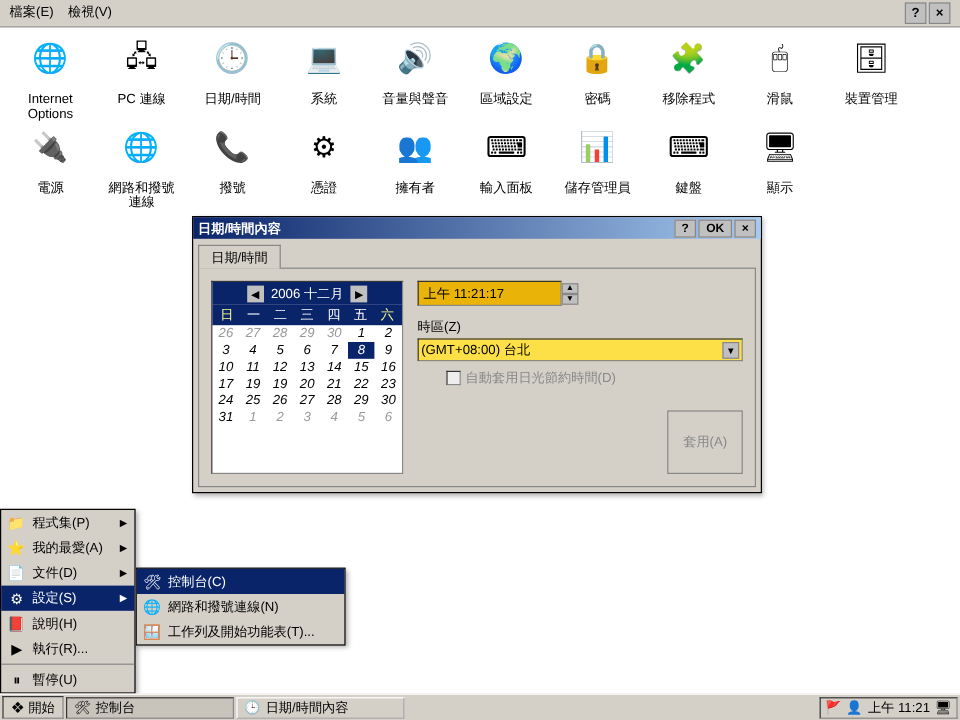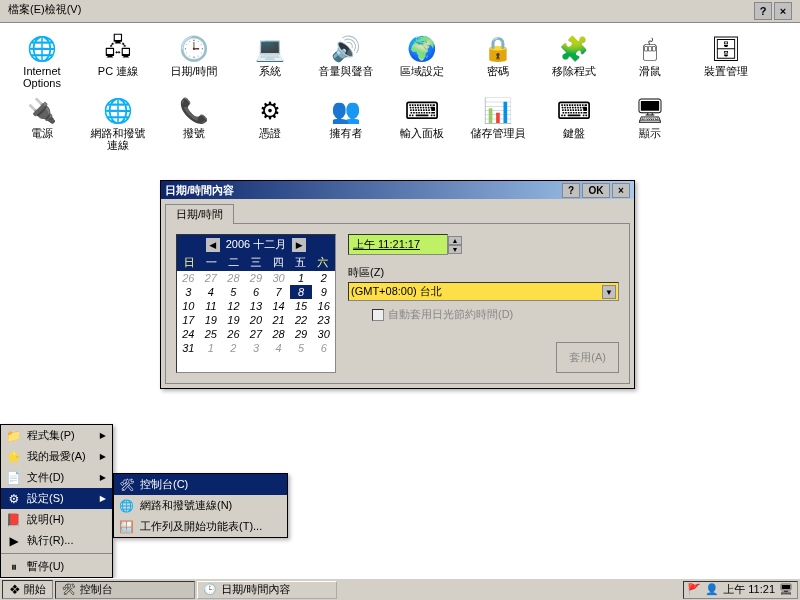--- a/index.html
+++ b/index.html
@@ -1,25 +1,25 @@
 <!DOCTYPE html>
 <html><head>
 <meta charset="utf-8">
 <style>
 * { margin: 0; padding: 0; box-sizing: border-box; font-family: "Microsoft JhengHei", Tahoma, sans-serif; font-size: 11px; }
 body { width: 800px; height: 600px; background: #fff; overflow: hidden; position: relative; }
-.menu-bar { display: flex; padding: 2px 8px; background: #d4d0c8; border-bottom: 1px solid #888; }
+.menu-bar { display: flex; gap: 12px; padding: 2px 8px; background: #d4d0c8; border-bottom: 1px solid #888; }
 .menu-bar span { cursor: default; }
 .title-btns { margin-left: auto; display: flex; }
 .title-btn { width: 18px; height: 18px; background: #c0c0c0; border: 1px solid #888; display: flex; align-items: center; justify-content: center; font-weight: bold; margin-left: 2px; }
 
 .icon-grid { padding: 10px 12px; display: flex; flex-wrap: wrap; gap: 6px 16px; background: #fff; }
 .icon-item { width: 60px; display: flex; flex-direction: column; align-items: center; text-align: center; cursor: pointer; }
 .icon-img { width: 32px; height: 32px; display: flex; align-items: center; justify-content: center; font-size: 24px; }
-.icon-label { font-size: 11px; margin-top: 0; line-height: 1.1; }
+.icon-label { font-size: 11px; margin-top: 12px; line-height: 1.1; }
 
 .dialog { position: absolute; left: 160px; top: 180px; width: 475px; background: #d4d0c8; border: 1px solid #000; box-shadow: 2px 2px 4px rgba(0,0,0,.3); }
 .dialog-title { height: 18px; background: linear-gradient(to right, #0a246a, #a6caf0); color: #fff; display: flex; align-items: center; padding: 0 4px; font-weight: bold; }
 .dialog-title-text { flex: 1; }
 .dialog-title .title-btn { color: #000; font-weight: bold; height: 15px; width: 18px; font-size: 10px; }
 .dialog-body { padding: 4px; }
 .tabs { display: flex; }
 .tab { background: #d4d0c8; border: 1px solid #888; border-bottom: none; padding: 2px 10px; position: relative; top: 1px; }
 .tab-content { border: 1px solid #888; padding: 10px; background: #d4d0c8; display: flex; gap: 12px; }
 
@@ -29,28 +29,28 @@
 .cal-dow { display: grid; grid-template-columns: repeat(7,1fr); background: #0a246a; color: #fff; padding: 1px; text-align: center; font-size: 11px; }
 .cal-dow span:first-child, .cal-dow span:last-child { color: #ff8; }
 .cal-days { display: grid; grid-template-columns: repeat(7,1fr); text-align: center; font-style: italic; }
 .cal-days span { padding: 1px 0; }
 .cal-days .gray { color: #999; }
 .cal-days .sel { background: #0a246a; color: #fff; }
 
 .right-col { flex: 1; }
 .field-label { margin-bottom: 2px; }
 .time-row { display: flex; align-items: center; margin-bottom: 10px; }
-.time-input { border: 1px inset #888; background: #bef264; padding: 2px 4px; width: 100px; text-decoration: underline; }
+.time-input { border: 1px inset #888; background: #eab308; padding: 2px 4px; width: 120px; }
 .spinner { width: 14px; display: flex; flex-direction: column; }
 .spinner div { height: 9px; background: #c0c0c0; border: 1px solid #888; font-size: 7px; text-align: center; line-height: 7px; }
 .tz-select { width: 100%; border: 1px inset #888; background: #fde047; padding: 1px 2px; display: flex; justify-content: space-between; align-items: flex-end; }
 .tz-select .dd { width: 14px; height: 14px; background: #c0c0c0; border: 1px solid #888; font-size: 8px; display: flex; align-items:center; justify-content:center; }
 .checkbox-row { color: #888; margin-top: 6px; display: flex; align-items: center; gap: 4px; padding-left: 24px; }
 .checkbox-row .cb { width: 12px; height: 12px; border: 1px inset #888; background: #eee; }
-.apply-btn { float: right; margin-top: 20px; padding: 7px 12px; background: #d4d0c8; border: 1px solid #888; color: #888; }
+.apply-btn { float: right; margin-top: 20px; padding: 18px 12px; background: #d4d0c8; border: 1px solid #888; color: #888; }
 
 .start-menu { position: absolute; left: 0; bottom: 22px; width: 113px; background: #d4d0c8; border: 1px solid #000; box-shadow: 2px 2px 4px rgba(0,0,0,.3); }
 .sm-item { display: flex; align-items: center; padding: 3px 6px; gap: 6px; cursor: default; }
 .sm-item.sel { background: #0a246a; color: #fff; }
 .sm-arrow { margin-left: auto; font-size: 8px; }
 .sm-sep { height: 1px; background: #888; margin: 2px 0; }
 .sm-icon { width: 14px; height: 14px; font-size: 12px; display: inline-flex; align-items: center; justify-content: center; }
 
 .submenu { position: absolute; left: 113px; bottom: 62px; width: 175px; background: #d4d0c8; border: 1px solid #000; box-shadow: 2px 2px 4px rgba(0,0,0,.3); }
 

